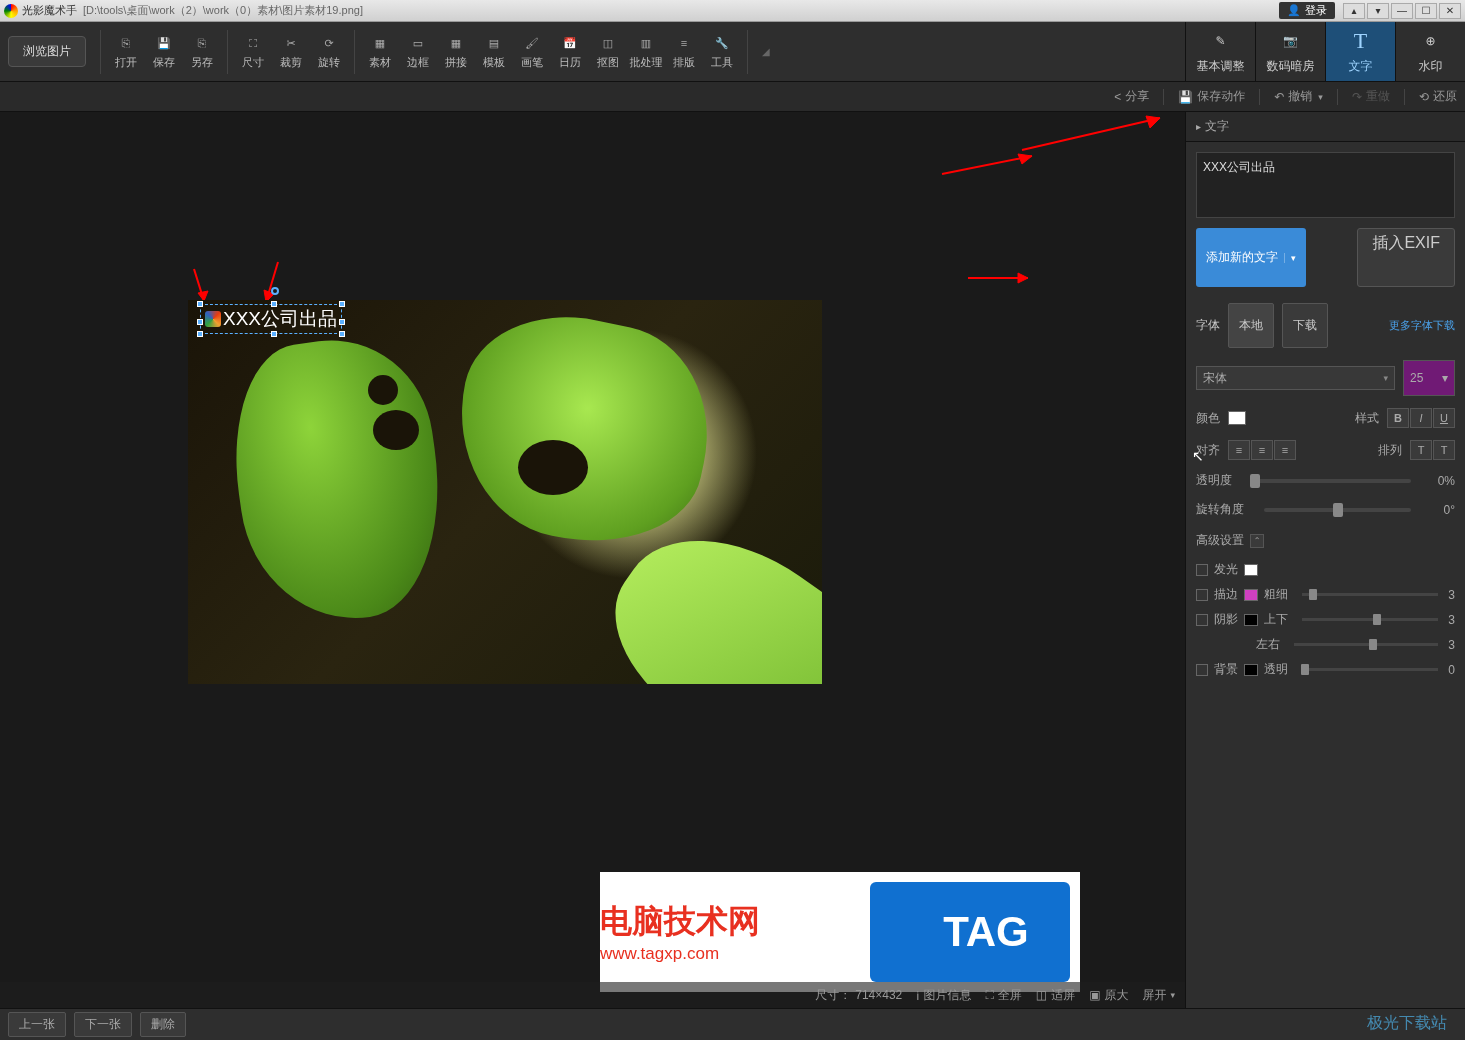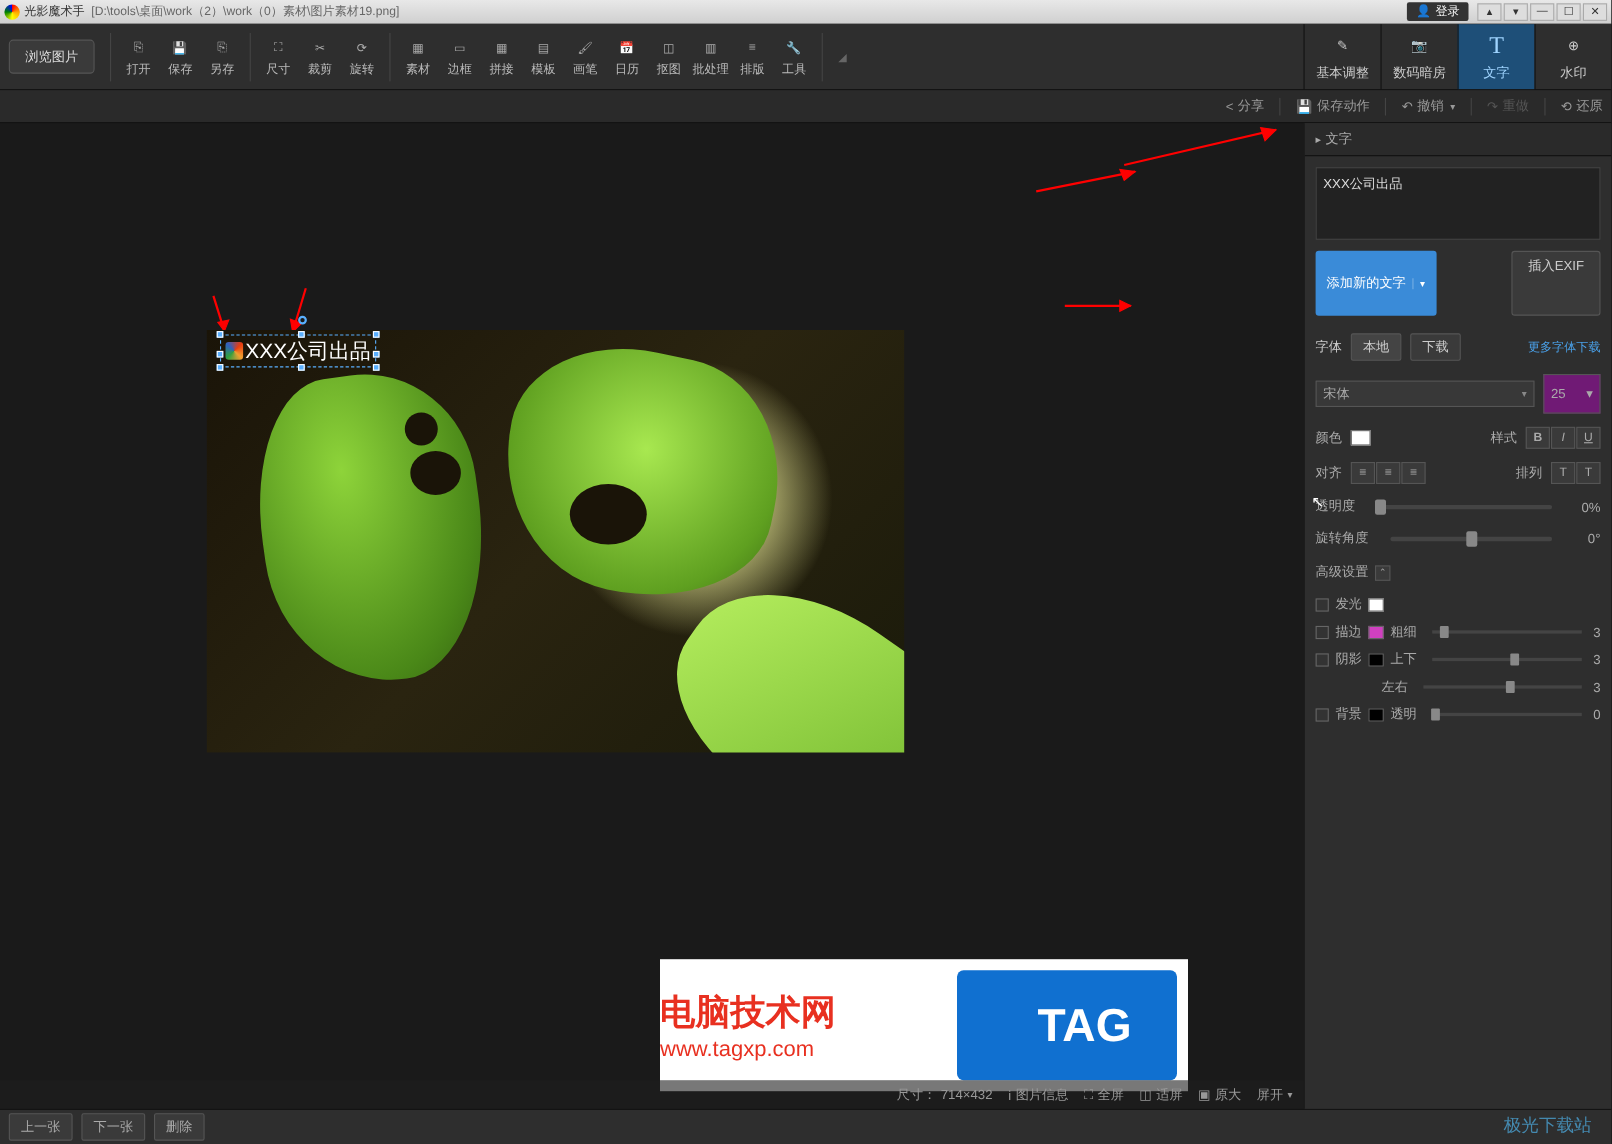--- a/index.html
+++ b/index.html
@@ -36,23 +36,23 @@
 .text-overlay .officon { width:16px; height:16px; background: conic-gradient(from 45deg, #e83c10, #f0a030, #30a040, #3060c0, #e83c10); border-radius:3px;}
 .handle { position:absolute; width:6px; height:6px; background:#5ab0ff; border:1px solid #fff;}
 .arrow-red { position:absolute; stroke:#f00; fill:#f00;}
 .right-panel { width: 280px; background: #2e2e2e; border-left: 1px solid #111; padding: 0; overflow-y: auto; }
 .panel-header { height: 30px; background:#2a2a2a; display:flex; align-items:center; padding:0 10px; color:#aaa; font-size:12px; border-bottom:1px solid #111;}
 .panel-header::before { content:"▸"; margin-right:4px; font-size:10px;}
 .text-input-box { margin: 10px; height: 66px; background: #222; border: 1px solid #444; padding: 6px; color: #ddd; font-size: 12px; }
 .btn-row { display:flex; gap:8px; padding:0 10px 10px; justify-content:space-between;}
 .btn-primary { background:#3a8bd8; color:#fff; padding:21px 10px; border-radius:3px; display:flex; align-items:center; gap:6px; font-size:12px;}
 .btn-primary .dd { border-left:1px solid rgba(255,255,255,0.3); padding-left:6px; font-size:9px;}
-.btn-secondary { background:#3a3a3a; border:1px solid #555; color:#ccc; padding:4px 14px; border-radius:3px; font-size:12px;}
+.btn-secondary { background:#3a3a3a; border:1px solid #555; color:#ccc; padding:4px 14px; border-radius:3px; font-size:16px;}
 .font-tab-row { display:flex; align-items:center; padding:6px 10px; gap:8px; font-size:12px;}
-.font-tab { padding:3px 10px; background:#3a3a3a; border:1px solid #555; border-radius:2px;text-align:center;}
+.font-tab { padding:13px 10px; background:#3a3a3a; border:1px solid #555; border-radius:2px;text-align:center;}
 .font-tab.active { background:#444;}
 .link-more { margin-left:auto; color:#4aa0e8; font-size:11px;}
 .control-row { display:flex; align-items:center; padding:6px 10px; gap:8px; font-size:12px; color:#aaa;}
 .select-box { flex:1; height:24px; background:#383838; border:1px solid #555; display:flex; align-items:center; padding:0 6px; justify-content:space-between;}
 .select-box .chev { font-size:9px; color:#888;}
 .size-select { width:52px; height:36px; background:#701a75; border:1px solid #555; display:flex; align-items:center; padding:16px 6px; justify-content:space-between;}
 .color-swatch { width:18px; height:14px; background:#fff; border:1px solid #666;}
 .style-btns, .align-btns, .arrange-btns { display:flex; gap:1px;}
 .small-btn { width:22px; height:20px; background:#3a3a3a; border:1px solid #555; display:flex; align-items:center; justify-content:center; font-size:11px;}
 .slider-row { display:flex; align-items:center; padding:6px 10px; gap:20px; font-size:12px; color:#aaa;}
@@ -66,21 +66,21 @@
 .mini-swatch { width:14px; height:12px; border:1px solid #666;}
 .mini-track { flex:1; height:3px; background:#444; position:relative; margin:0 4px;}
 .mini-thumb { position:absolute; top:-4px; width:8px; height:11px; background:#888; border-radius:1px; transform:translateX(-50%);}
 .bottombar { height:32px; background:#2e2e2e; border-top:1px solid #111; display:flex; align-items:center; padding:0 8px; gap:8px; color:#aaa; font-size:12px;}
 .bottom-btn { padding:3px 10px; background:#3a3a3a; border:1px solid #555; border-radius:2px;}
 .statusbar { position:absolute; bottom:32px; left:0; right:280px; height:26px; display:flex; align-items:center; justify-content:flex-end; padding:0 10px; gap:14px; color:#999; font-size:12px; background:rgba(30,30,30,0.6);}
 .status-item { display:flex; align-items:center; gap:4px;}
 .watermark-img { position:absolute; left:600px; top:760px; width:480px; height:120px; background:#fff; display:flex; align-items:center;}
 .wm-left { flex:1; display:flex; flex-direction:column; align-items:flex-start; justify-content:center;}
 .wm-txt1 { color:#e83020; font-size:32px; font-weight:bold;}
-.wm-txt2 { color:#e83020; font-size:20px;}
+.wm-txt2 { color:#e83020; font-size:17px;}
 .wm-right { width:200px; height:100px; margin:10px; background:#1070d0; display:flex; align-items:center; justify-content:center; color:#fff; font-size:42px; font-weight:bold; border-radius:6px;padding-left:32px;}
 .footer-watermark { position:absolute; right:18px; bottom:6px; color:#4aa0d0; font-size:16px; opacity:0.8;}
 .adv-label2 { width:28px;}
 .cursor-ptr { position:absolute; left:1192px; top:448px; font-size:14px; color:#fff;}
 </style>
 </head>
 <body>
 
 <div class="titlebar">
   <div class="logo"></div>

